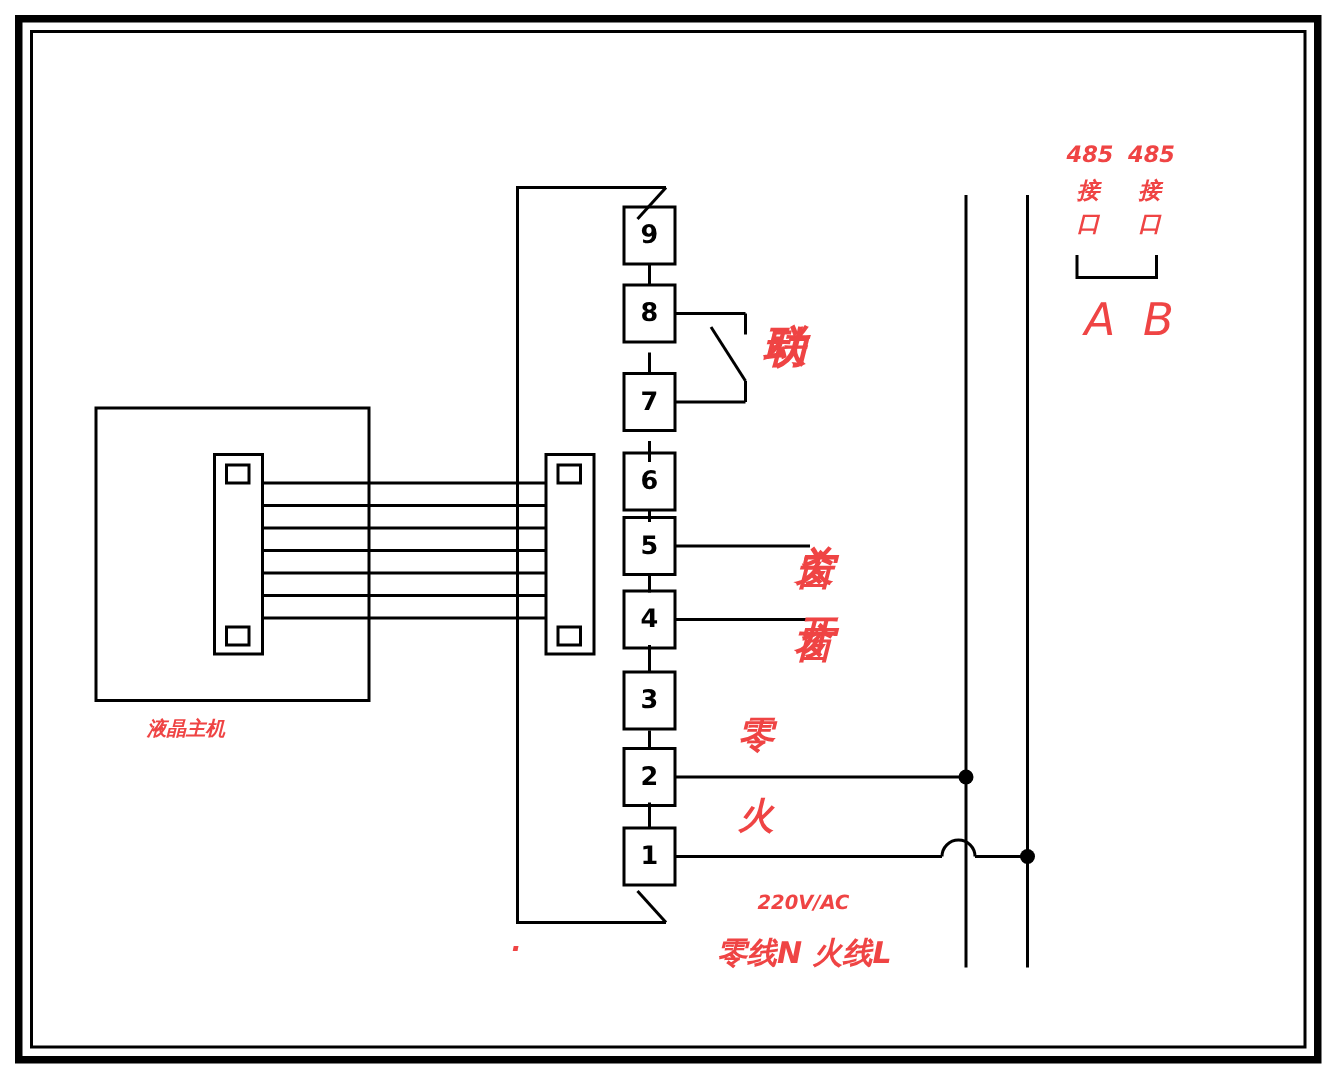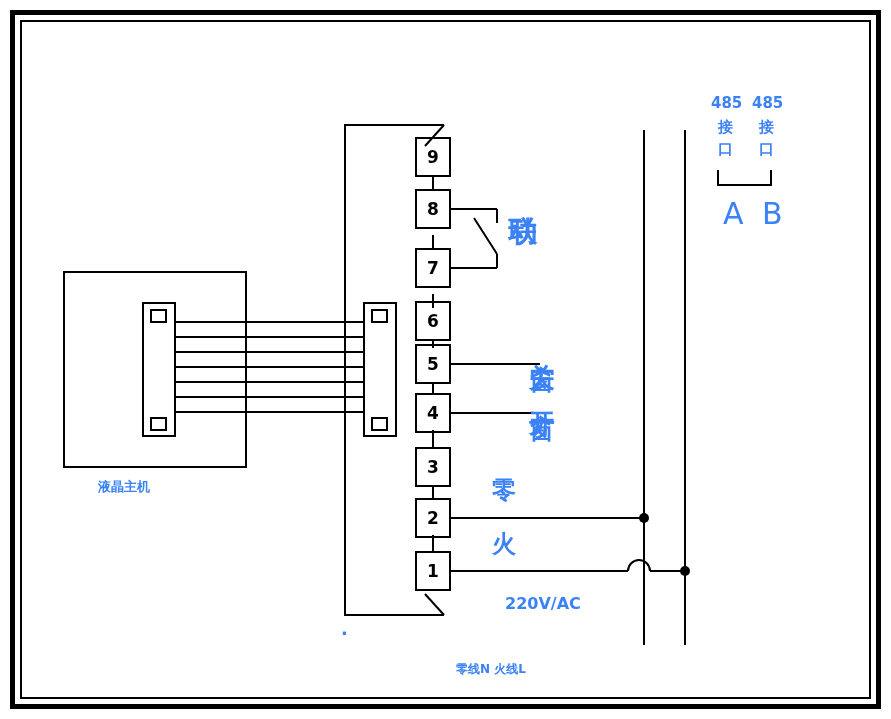--- a/index.html
+++ b/index.html
@@ -37,24 +37,25 @@
   }
   svg.diagram {
     position: absolute;
     left: 0;
     top: 0;
     width: 891px;
     height: 719px;
   }
   .lbl {
     position: absolute;
-    color: #3b82f6;
+    color: #ef4444;
     font-weight: bold;
     line-height: 1.05;
     white-space: pre;
+    font-style: italic;
   }
   .lbl-cn {
     font-family: "DejaVu Sans", "Liberation Sans", sans-serif;
   }
   .vert {
     writing-mode: vertical-rl;
     text-orientation: upright;
     letter-spacing: 2px;
   }
   .terminal-num {
@@ -159,22 +160,22 @@
   <div class="lbl lbl-cn" style="left:98px; top:480px; font-size:13px;">液晶主机</div>
 
   <div class="lbl lbl-cn vert" style="left:508px; top:192px; font-size:29px;">联动</div>
 
   <div class="lbl lbl-cn vert" style="left:528px; top:342px; font-size:26px;">关窗</div>
   <div class="lbl lbl-cn vert" style="left:528px; top:391px; font-size:26px;">开窗</div>
 
   <div class="lbl lbl-cn" style="left:492px; top:478px; font-size:24px;">零</div>
   <div class="lbl lbl-cn" style="left:492px; top:532px; font-size:24px;">火</div>
 
-  <div class="lbl" style="left:505px; top:596px; font-size:16px;">220V/AC</div>
-  <div class="lbl lbl-cn" style="left:456px; top:625px; font-size:12px;margin-top:38px;">零线N 火线L</div>
+  <div class="lbl" style="left:505px; top:596px; font-size:13px;">220V/AC</div>
+  <div class="lbl lbl-cn" style="left:478px; top:625px; font-size:20px;">零线N 火线L</div>
 
   <div class="lbl" style="left:711px; top:96px; font-size:15px;">485</div>
   <div class="lbl lbl-cn" style="left:718px; top:120px; font-size:15px;">接</div>
   <div class="lbl lbl-cn" style="left:718px; top:142px; font-size:15px;">口</div>
 
   <div class="lbl" style="left:752px; top:96px; font-size:15px;">485</div>
   <div class="lbl lbl-cn" style="left:759px; top:120px; font-size:15px;">接</div>
   <div class="lbl lbl-cn" style="left:759px; top:142px; font-size:15px;">口</div>
 
   <div class="lbl" style="left:723px; top:198px; font-size:30px; font-weight:normal;">A</div>

